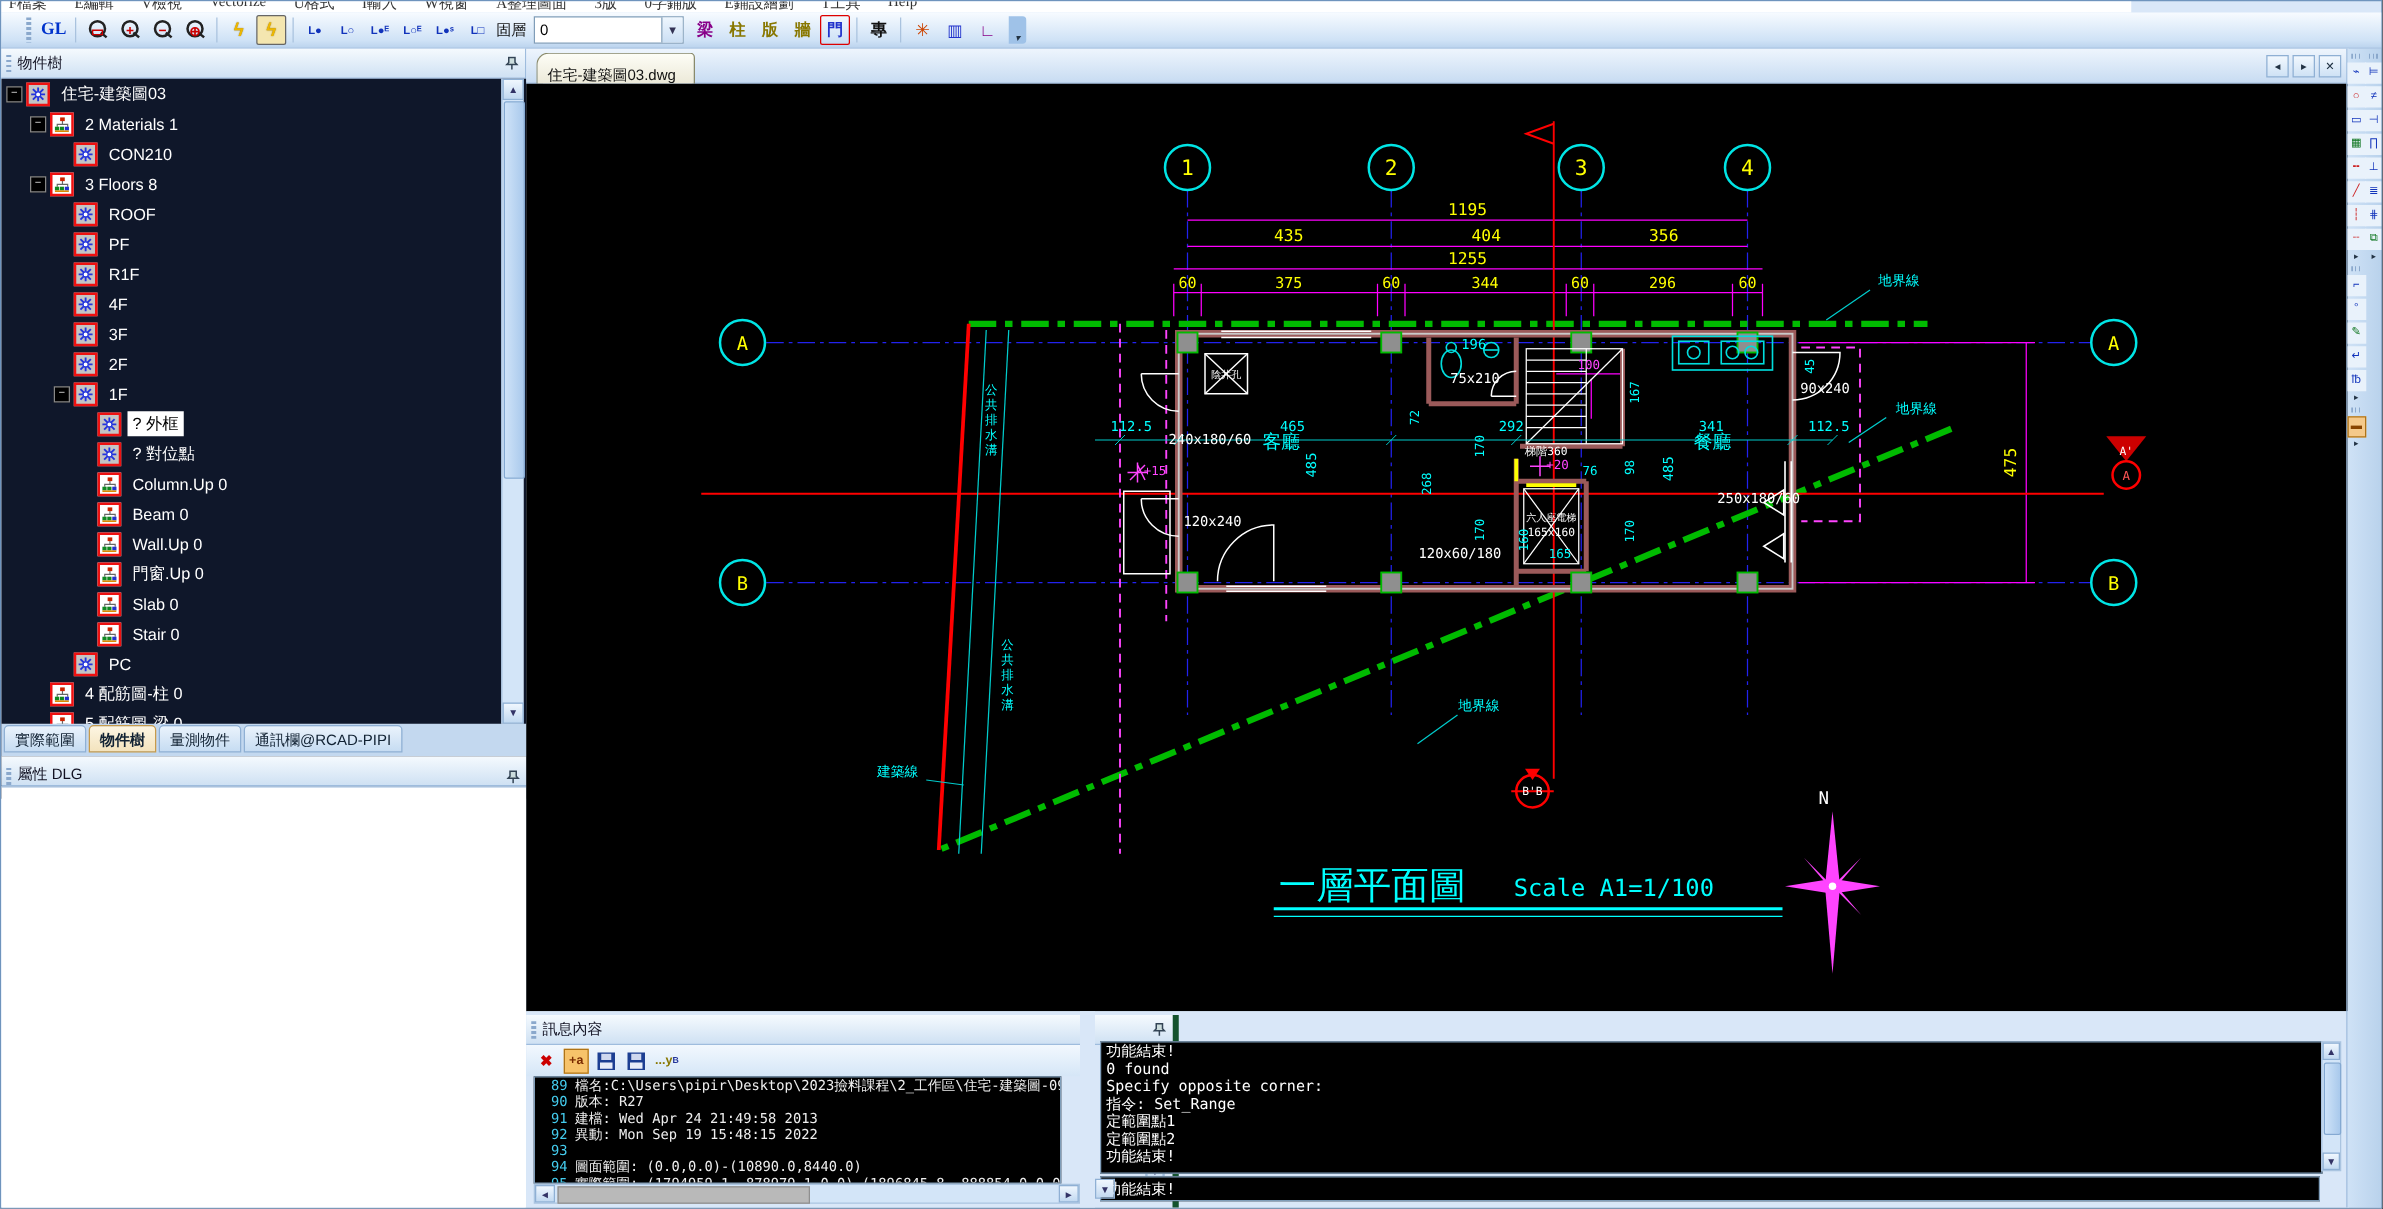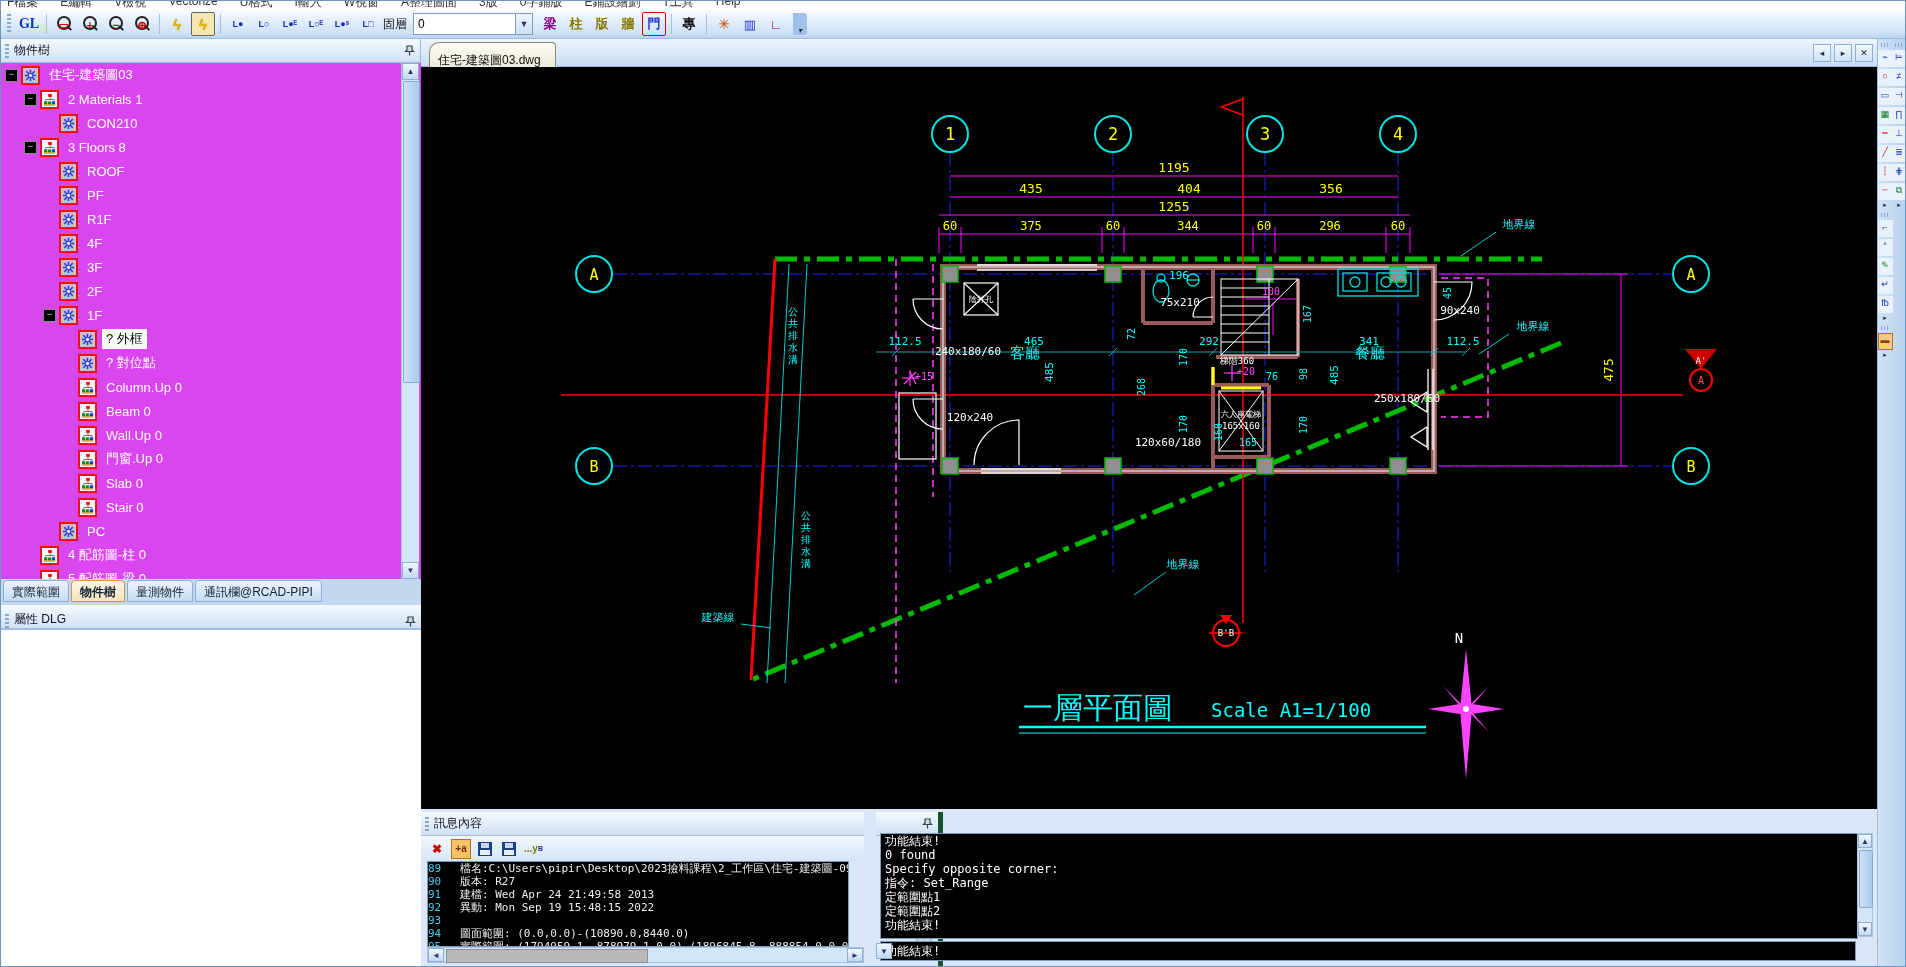--- a/index.html
+++ b/index.html
@@ -1,22 +1,22 @@
 <!DOCTYPE html>
 <html><head>
 <meta charset="utf-8">
 <style>
   html,body{margin:0;padding:0;background:#444;font-family:"Liberation Sans",sans-serif;}
   #app{position:relative;width:1906px;height:967px;background:#d9e7f8;overflow:hidden;border:1px solid #6f94bd;box-sizing:border-box;}
   
-  .menubar{position:absolute;left:0;top:0;width:1906px;height:9px;background:#ffffff;overflow:hidden;}
+  .menubar{position:absolute;left:0;top:0;width:1704px;height:9px;background:#ffffff;overflow:hidden;font-family:Liberation Serif, serif;}
   .menubar-inner{display:flex;gap:22px;padding-left:6px;margin-top:-7px;color:#333;font-size:12px;white-space:nowrap;}
   .menu-item{cursor:default;}
   
-  .toolbar{position:absolute;left:0;top:9px;width:1906px;height:29px;background:linear-gradient(180deg,#f7fbff,#cfe2f6 80%,#bcd4ee);border-bottom:1px solid #9ebcdd;display:flex;align-items:center;padding-left:6px;box-sizing:border-box;}
+  .toolbar{position:absolute;left:0;top:9px;width:1906px;height:29px;background:linear-gradient(180deg,#f7fbff,#cfe2f6 80%,#bcd4ee);border-bottom:1px solid #9ebcdd;display:flex;align-items:center;padding-left:20px;box-sizing:border-box;}
   .grip{width:4px;height:20px;margin-right:5px;background-image:repeating-linear-gradient(180deg,#8aa8cc 0 2px,transparent 2px 4px);}
   .tb-btn{position:relative;min-width:22px;height:22px;display:inline-flex;align-items:center;justify-content:center;border:1px solid transparent;border-radius:2px;margin:0 1px;font-size:13px;color:#222;cursor:pointer;}
   .tb-btn em{font-style:normal;}
   .tb-btn.gl em{color:#0033cc;font-weight:bold;font-family:"Liberation Serif",serif;font-size:14px;}
   .tb-sep{width:1px;height:20px;background:#a9c2de;margin:0 4px;}
   .tb-btn.mag em{position:relative;z-index:2;color:#cc0000;font-weight:bold;font-size:11px;margin-top:2px;}
   .tb-btn.mag::before{content:"";position:absolute;left:4px;top:3px;width:10px;height:10px;border:2px solid #222;border-radius:50%;}
   .tb-btn.mag::after{content:"";position:absolute;left:13px;top:14px;width:6px;height:2px;background:#222;transform:rotate(40deg);}
   .tb-btn.bolt em{color:#eeb800;font-weight:bold;font-size:15px;text-shadow:0 0 1px #806000;}
   .tb-btn.bolt.boxed{border:1px solid #666;background:#f4e6b0;}
@@ -35,21 +35,21 @@
   .tb-btn.ruler em{color:#2233cc;font-size:13px;}
   .tb-btn.corner em{color:#880088;font-size:13px;font-weight:bold;}
   .tb-chevron{margin-left:4px;width:14px;height:22px;background:#9fc2e8;border-radius:0 3px 3px 0;font-size:8px;color:#234;display:inline-flex;align-items:flex-end;justify-content:center;cursor:pointer;}
   
   .dock-h{height:24px;background:linear-gradient(180deg,#f5fafe,#cfe1f3);border-bottom:1px solid #9ebcdd;display:flex;align-items:center;padding:0 4px;box-sizing:border-box;}
   .dock-h .grip{height:14px;}
   .dock-h .t{font-size:12px;color:#112;flex:1;}
   .pin{width:14px;height:14px;display:flex;align-items:center;justify-content:center;cursor:pointer;}
   
   .left{position:absolute;left:0;top:38px;width:420px;height:929px;background:#d9e7f8;border-right:1px solid #9ebcdd;box-sizing:border-box;}
-  .tree{position:absolute;left:0;top:24px;width:420px;height:576px;background:#d946ef;overflow:hidden;}
+  .tree{position:absolute;left:0;top:24px;width:420px;height:576px;background:#0f172a;overflow:hidden;}
   .trow{display:flex;align-items:center;height:24px;white-space:nowrap;cursor:pointer;}
   .texp{width:11px;height:11px;margin-right:3px;border:1px solid #888;background:#000;color:#ddd;font-size:9px;line-height:9px;text-align:center;visibility:hidden;flex:none;}
   .texp[data-exp="1"]{visibility:visible;}
   .texp::before{content:"−";}
   .ticon{width:15px;height:15px;border:2px solid #ee1111;background:#c4c4c4;flex:none;margin-right:5px;display:inline-flex;align-items:center;justify-content:center;cursor:pointer;}
   .ticon svg{width:13px;height:13px;}
   .ticon .svn{display:none;}
   .ticon[data-icon="net"]{background:#fff;}
   .ticon[data-icon="net"] .svn{display:block;}
   .tlabel{color:#fff;font-size:13px;padding:1px 4px;}
@@ -77,21 +77,21 @@
   .mi{height:18px;min-width:18px;display:inline-flex;align-items:center;justify-content:center;font-size:12px;cursor:pointer;border:1px solid transparent;}
   .mi.close{color:#cc0000;font-weight:bold;}
   .mi.append{background:#f7c36a;border:1px solid #b07417;color:#7a2b00;font-size:10px;font-weight:bold;}
   .floppy{width:14px;height:14px;background:#1d3f92;position:relative;cursor:pointer;}
   .floppy::before{content:"";position:absolute;left:3px;top:1px;width:8px;height:5px;background:#cfd8ef;}
   .floppy::after{content:"";position:absolute;left:2px;bottom:1px;width:10px;height:5px;background:#e8edf8;}
   .mi.yb{color:#887700;font-size:10px;font-weight:bold;}
   .mi.yb b{font-size:7px;color:#223399;}
   .msg-content{position:absolute;left:6px;top:49px;width:420px;height:84px;background:#000;border:1px solid #7f9db9;overflow:hidden;font-family:"DejaVu Sans Mono",monospace;}
   .mline{display:flex;height:13px;line-height:13px;font-size:11px;white-space:nowrap;}
-  .mline .no{width:26px;color:#44ccee;flex:none;padding-right:6px;}
+  .mline .no{width:26px;text-align:right;color:#44ccee;flex:none;padding-right:6px;}
   .mline .tx{color:#eee;}
   .msg-vscroll{position:absolute;right:6px;top:49px;width:16px;height:84px;background:#d3e5f8;border:1px solid #aac4e0;box-sizing:border-box;}
   .msg-hscroll{position:absolute;left:6px;top:135px;width:437px;height:16px;background:#d3e5f8;border:1px solid #aac4e0;box-sizing:border-box;}
   .hs-btn{position:absolute;top:0;width:16px;height:14px;font-size:8px;color:#336;display:flex;align-items:center;justify-content:center;background:linear-gradient(180deg,#f0f7fe,#c2d9f1);border:1px solid #8fb0d4;box-sizing:border-box;cursor:pointer;}
   .hs-thumb{position:absolute;top:1px;height:12px;background:#b9b9b9;border:1px solid #8f8f8f;cursor:pointer;}
   .splitv{position:absolute;left:443px;top:0;width:12px;height:159px;background:#d9e7f8;cursor:col-resize;}
   .cmdp{position:absolute;left:455px;top:0;width:1003px;height:159px;box-sizing:border-box;}
   .cmd-content{position:absolute;left:4px;top:24px;width:976px;height:104px;background:#000;border:1px solid #7f9db9;overflow:hidden;font-family:"DejaVu Sans Mono",monospace;}
   .cline{height:14px;line-height:14px;font-size:12px;color:#fff;padding-left:4px;white-space:nowrap;}
   .cmd-vscroll{position:absolute;right:6px;top:24px;width:16px;height:104px;background:#d3e5f8;border:1px solid #aac4e0;box-sizing:border-box;}

